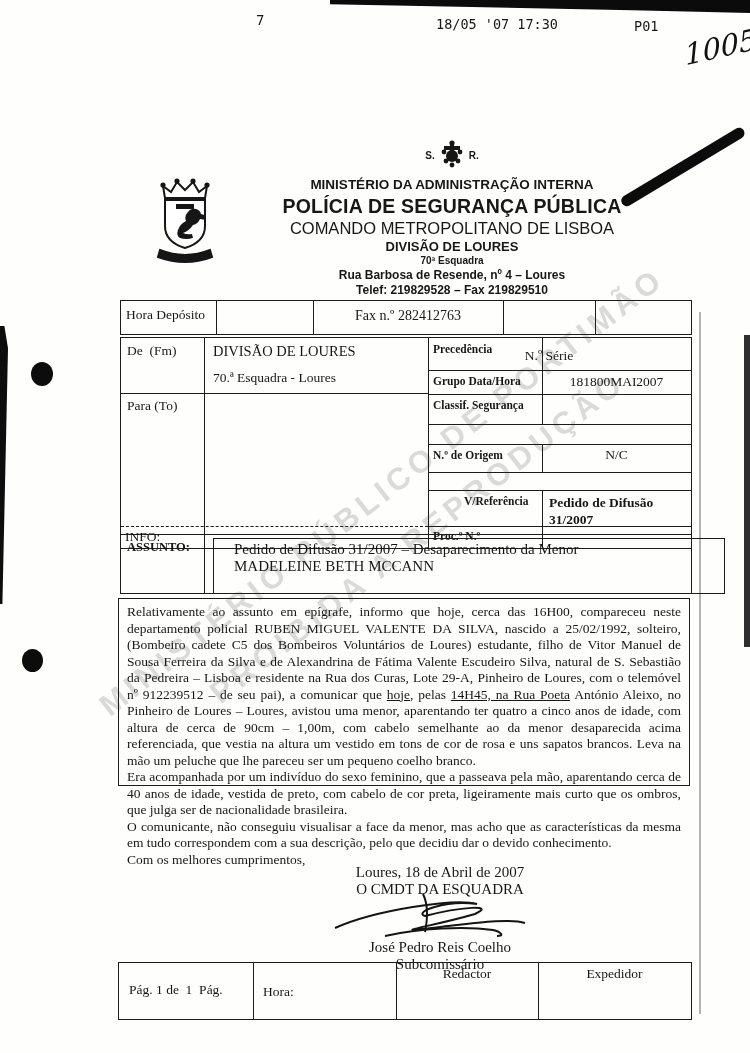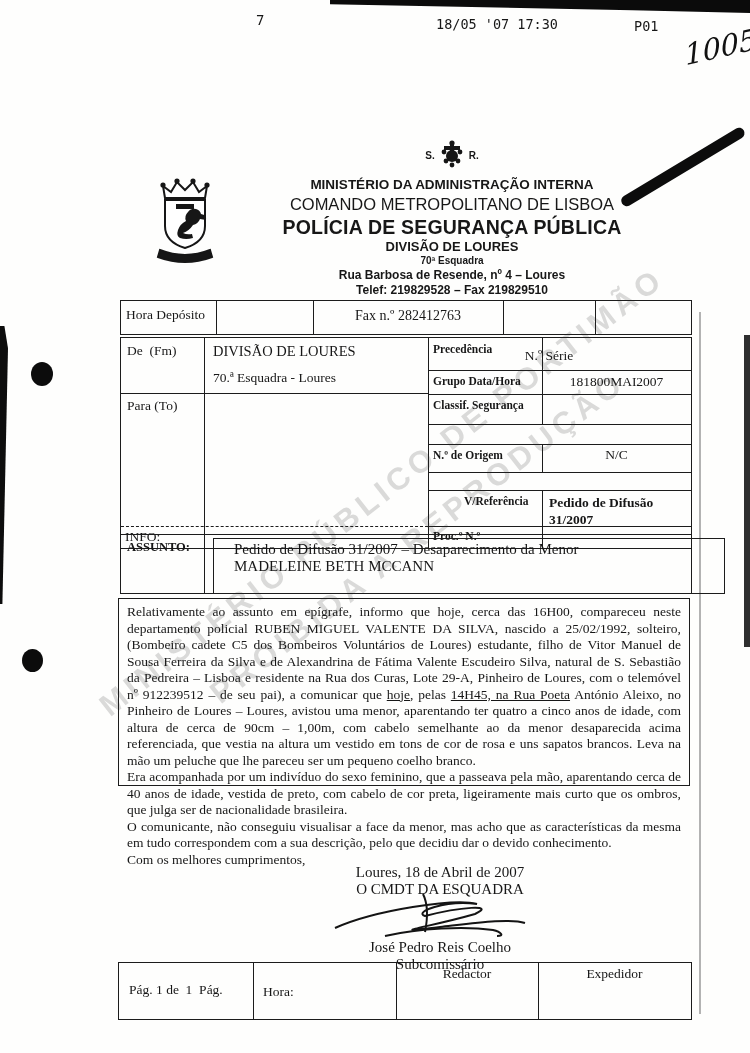--- a/index.html
+++ b/index.html
@@ -97,22 +97,22 @@
             <circle cx="7" cy="21" r="2.4"></circle>
               <circle cx="19" cy="21" r="2.4"></circle>
             <circle cx="13" cy="25" r="2.4"></circle>
             <circle cx="13" cy="3" r="2.6"></circle>
           </g>
         </svg>
       </span>
       <span class="sml sans">R.</span>
     </div>
     <div class="sans b" style="font-size:13.5px;">MINISTÉRIO DA ADMINISTRAÇÃO INTERNA</div>
+    <div class="sans b" style="font-size:19.5px;letter-spacing:.2px;">POLÍCIA DE SEGURANÇA PÚBLICA</div>
     <div class="sans" style="font-size:16.5px;">COMANDO METROPOLITANO DE LISBOA</div>
-    <div class="sans b" style="font-size:19.5px;letter-spacing:.2px;">POLÍCIA DE SEGURANÇA PÚBLICA</div>
     <div class="sans b" style="font-size:13px;">DIVISÃO DE LOURES</div>
     <div class="sans b" style="font-size:10px;">70ª Esquadra</div>
     <div class="sans b" style="font-size:12px;">Rua Barbosa de Resende, nº 4 – Loures</div>
     <div class="sans b" style="font-size:12px;">Telef: 219829528 – Fax 219829510</div>
   </div>
 
   <div class="abs box" style="left:120px;top:300px;width:570px;height:33px;">
     <div class="vline" style="left:95px;top:0;height:33px;"></div>
     <div class="vline" style="left:192px;top:0;height:33px;"></div>
     <div class="vline" style="left:382px;top:0;height:33px;"></div>

